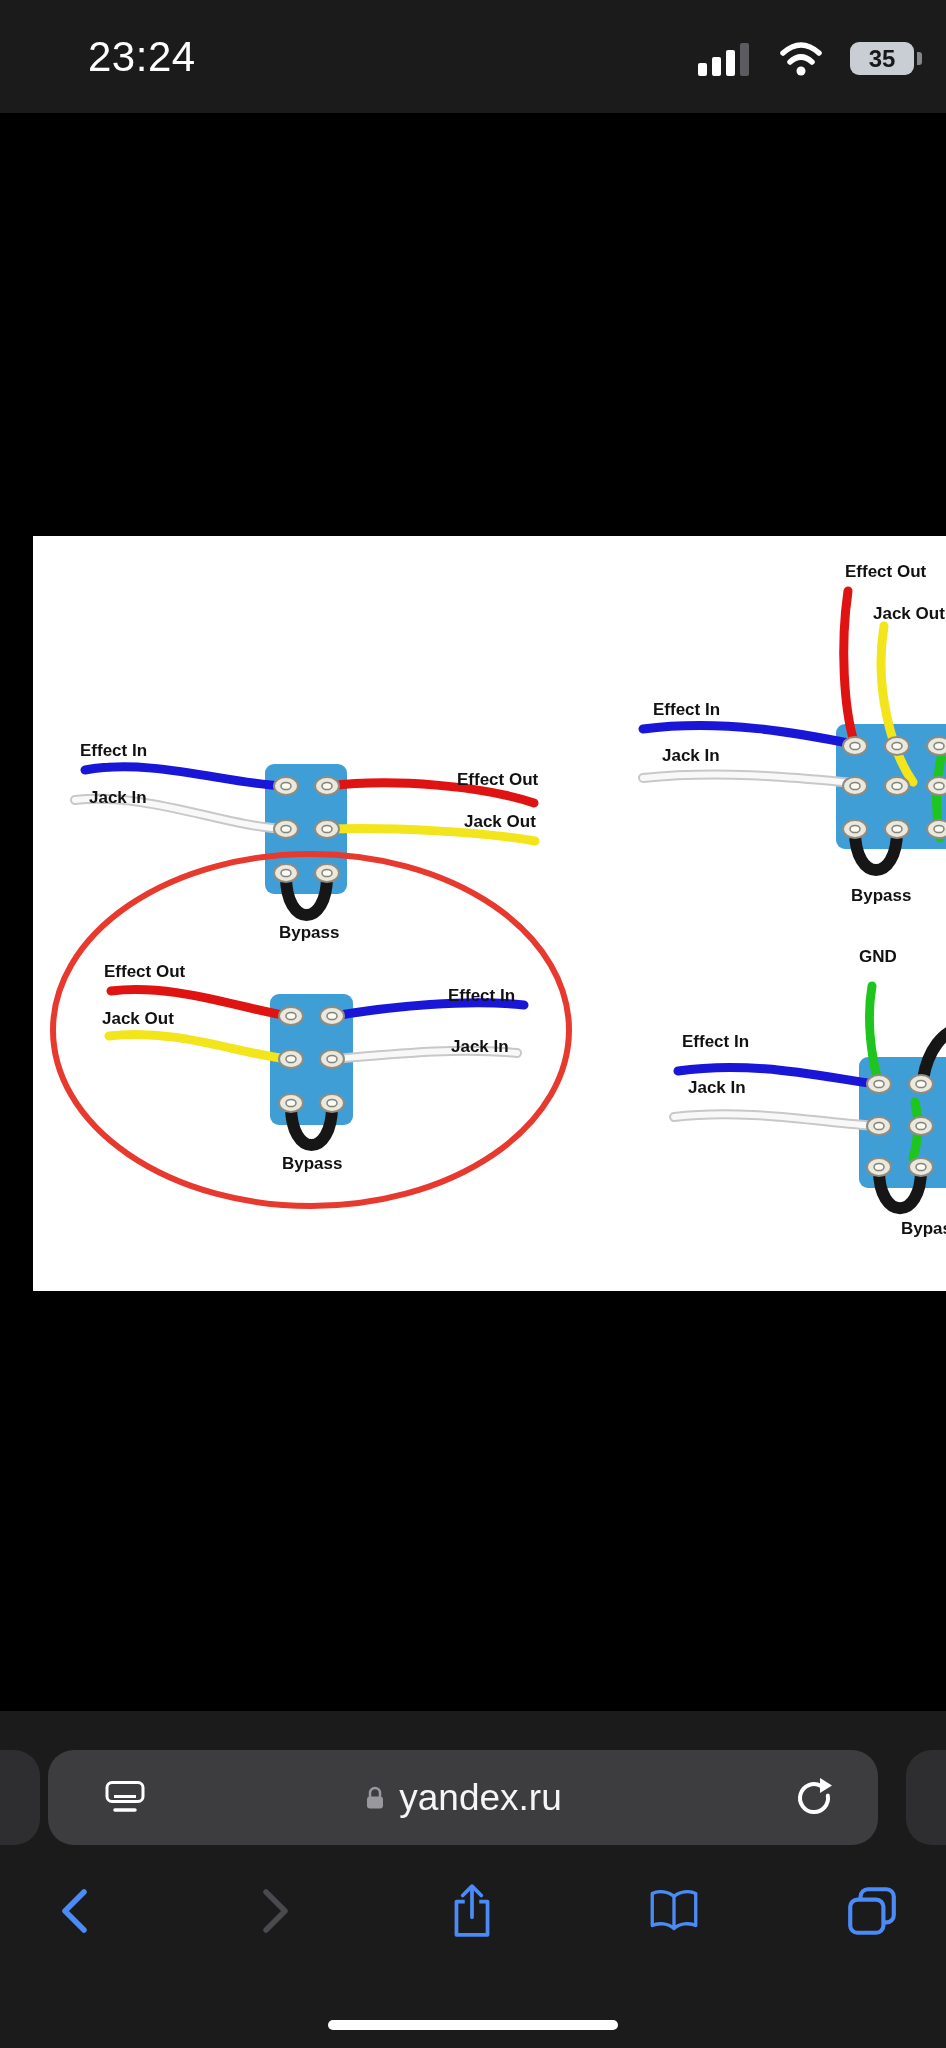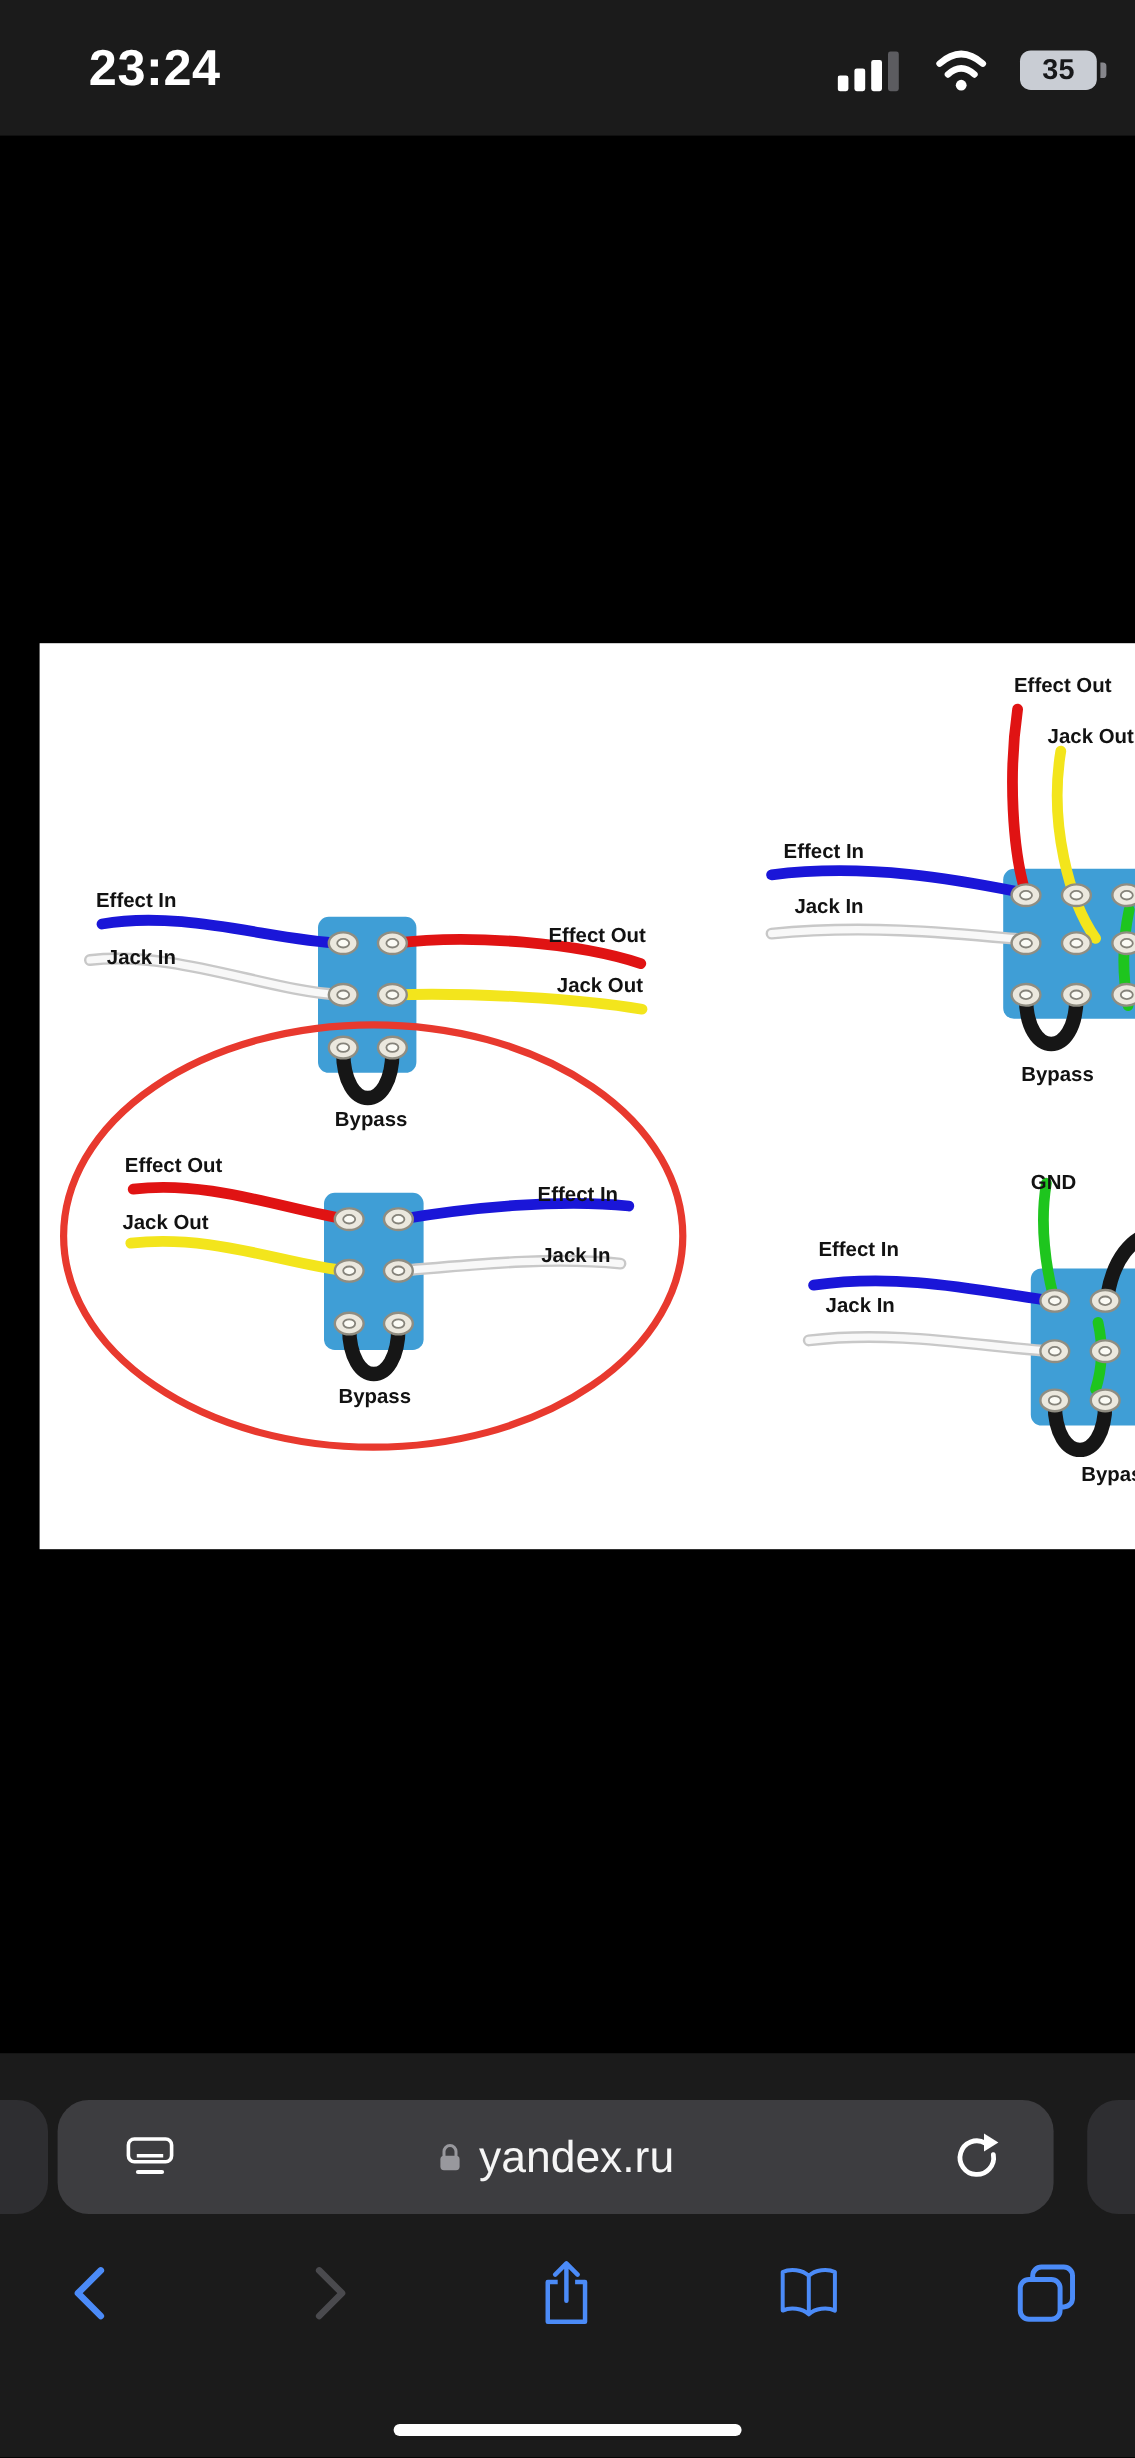--- a/index.html
+++ b/index.html
@@ -1,21 +1,21 @@
 <!DOCTYPE html>
 <html><head>
 <meta charset="utf-8">
 <style>
   * { margin:0; padding:0; box-sizing:border-box; }
   html,body { width:946px; height:2048px; background:#000; font-family:"Liberation Sans",sans-serif; }
   .screen { position:relative; width:946px; height:2048px; background:#000; overflow:hidden; }
 
   
   .status-bar { position:absolute; top:0; left:0; width:946px; height:113px; background:#1b1b1b; }
-  .time { position:absolute; left:74px; top:33px; color:#fff; font-size:42px; font-weight:700; letter-spacing:.5px; }
+  .time { position:absolute; left:88px; top:33px; color:#fff; font-size:42px; font-weight:400; letter-spacing:.5px; }
   .status-icons { position:absolute; right:32px; top:40px; display:flex; align-items:center; gap:24px; }
   .battery { position:relative; width:64px; height:33px; background:#c9cdd4; border-radius:9px;
              display:flex; align-items:center; justify-content:center;
              font-size:24px; font-weight:700; color:#17181a; }
   .battery::after { content:""; position:absolute; right:-8px; top:10px; width:5px; height:13px;
                     background:#86868b; border-radius:0 3px 3px 0; }
 
   
   .diagram { position:absolute; left:33px; top:536px; width:913px; height:755px; background:#fff; overflow:hidden; }
   .diagram svg { position:absolute; left:0; top:0; }
@@ -160,21 +160,21 @@
     <span class="lbl" style="left:415px;top:450px">Effect In</span>
     <span class="lbl" style="left:418px;top:501px">Jack In</span>
     <span class="lbl" style="left:249px;top:618px">Bypass</span>
 
     <span class="lbl" style="left:812px;top:26px">Effect Out</span>
     <span class="lbl" style="left:840px;top:68px">Jack Out</span>
     <span class="lbl" style="left:620px;top:164px">Effect In</span>
     <span class="lbl" style="left:629px;top:210px">Jack In</span>
     <span class="lbl" style="left:818px;top:350px">Bypass</span>
 
-    <span class="lbl" style="left:826px;top:440px">GND</span>
+    <span class="lbl" style="left:826px;top:411px">GND</span>
     <span class="lbl" style="left:649px;top:496px">Effect In</span>
     <span class="lbl" style="left:655px;top:542px">Jack In</span>
     <span class="lbl" style="left:868px;top:683px">Bypass</span>
   </div>
 
   <footer class="chrome">
     <div class="tab-partial left"></div>
 
     <div class="url-pill">
       <svg class="page-menu" width="42" height="35" viewBox="0 0 42 35">

